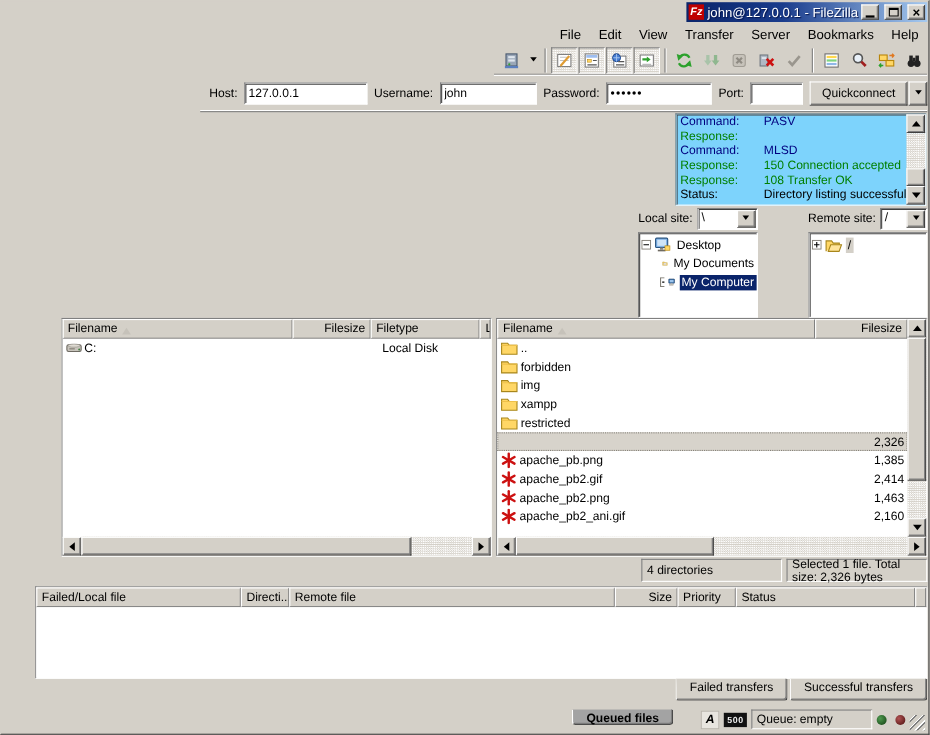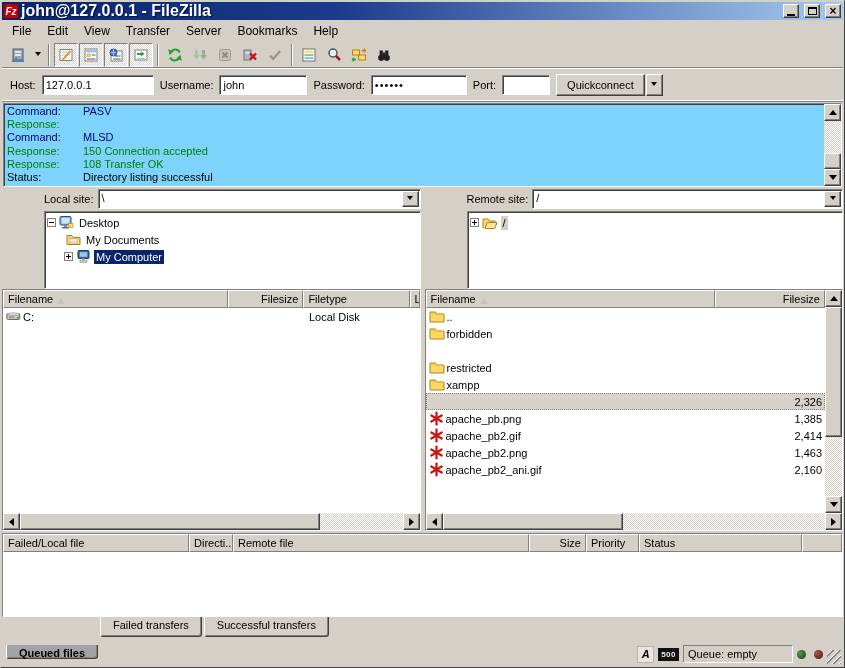--- a/index.html
+++ b/index.html
@@ -1,27 +1,27 @@
 <!DOCTYPE html>
 <html><head>
 <meta charset="utf-8">
 <style>
   * { margin:0; padding:0; box-sizing:border-box; font-family:"Liberation Sans",sans-serif; }
   html,body { width:845px; height:668px; overflow:hidden; background:#d4d0c8; }
   .win { position:absolute; inset:0; display:flex; flex-direction:column; background:#d4d0c8;
-         border:1px solid #404040; border-top-color:#d4d0c8; border-left-color:#d4d0c8; padding:1px; }
+         border:1px solid #404040; border-top-color:#d4d0c8; border-left-color:#d4d0c8; padding:1px;align-items:flex-end; }
   
   .raised  { background:#d4d0c8; border:1px solid; border-color:#fff #404040 #404040 #fff; box-shadow:inset -1px -1px 0 #808080; }
   .dither { background-image:conic-gradient(#fff 25%, #d4d0c8 0 50%, #fff 0 75%, #d4d0c8 0); background-size:2px 2px; }
   
   .titlebar { height:18px; flex:0 0 18px; background:linear-gradient(to right,#0a246a,#1a3c8c 40%,#a6caf0);
               display:flex; align-items:center; padding:0 2px; gap:3px; }
   .fzlogo { width:14px; height:14px; background:#bf0000; color:#fff; font-weight:bold; font-size:10px;
             display:flex; align-items:center; justify-content:center; font-style:italic; }
-  .title { color:#fff; font-weight:bold; font-size:16px; flex:1; white-space:nowrap; text-shadow:1px 1px 1px #00124a; }
+  .title { color:#fff; font-weight:normal; font-size:12px; flex:1; white-space:nowrap; text-shadow:1px 1px 1px #00124a; }
   .winbtn { width:16px; height:14px; display:flex; align-items:center; justify-content:center;
             font-size:10px; font-weight:bold; color:#000; }
   .winbtn + .winbtn { margin-left:2px; }
   .glyph-min { width:8px; height:2px; background:#000; margin-top:7px; }
   .glyph-max { width:9px; height:8px; border:1px solid #000; border-top-width:2px; }
   .glyph-x { font-size:12px; line-height:10px; }
   
   .menubar { height:22px; flex:0 0 22px; display:flex; align-items:center; font-size:12px; padding-left:2px; }
   .menuitem { padding:3px 8px; }
   
@@ -473,43 +473,50 @@
                       <path d="M1 2 h5.5 l1.5 2 h7 v8 H1z" fill="#ffd766" stroke="#a8861b"></path>
                       <path d="M1 4 h14" stroke="#eec04a"></path>
                     </svg>
                     <span>forbidden</span>
                   </span>
               <span class="cell right" style="flex:1">
                     <span></span>
                   </span>
             </div>
             <div class="lrow">
-              <span class="cell right" style="flex:1">
-                    <span></span>
-                  </span>
-            </div>
-            <div class="lrow">
               <span class="cell" style="width:289px">
                     <svg width="16" height="13" viewBox="0 0 16 13">
                       <path d="M1 2 h5.5 l1.5 2 h7 v8 H1z" fill="#ffd766" stroke="#a8861b"></path>
                       <path d="M1 4 h14" stroke="#eec04a"></path>
                     </svg>
-                    <span>restricted</span>
+                    <span>img</span>
                   </span>
               <span class="cell right" style="flex:1">
                     <span></span>
                   </span>
             </div>
             <div class="lrow">
               <span class="cell" style="width:289px">
                     <svg width="16" height="13" viewBox="0 0 16 13">
                       <path d="M1 2 h5.5 l1.5 2 h7 v8 H1z" fill="#ffd766" stroke="#a8861b"></path>
                       <path d="M1 4 h14" stroke="#eec04a"></path>
                     </svg>
                     <span>xampp</span>
+                  </span>
+              <span class="cell right" style="flex:1">
+                    <span></span>
+                  </span>
+            </div>
+            <div class="lrow">
+              <span class="cell" style="width:289px">
+                    <svg width="16" height="13" viewBox="0 0 16 13">
+                      <path d="M1 2 h5.5 l1.5 2 h7 v8 H1z" fill="#ffd766" stroke="#a8861b"></path>
+                      <path d="M1 4 h14" stroke="#eec04a"></path>
+                    </svg>
+                    <span>restricted</span>
                   </span>
               <span class="cell right" style="flex:1">
                     <span></span>
                   </span>
             </div>
             <div class="lrow sel">
               <span class="cell right" style="flex:1">
                     <span>2,326</span>
                   </span>
             </div>
@@ -595,20 +602,29 @@
               <span class="thumb" style="top:0;bottom:0;left:0;width:180px"></span>
             </span>
         <span class="sbtn raised">
               <span class="arr-rt"></span>
             </span>
       </div>
       </div>
     </div>
   </div>
 
+  <div class="strips">
+    <div class="strip">
+        <span>4 directories</span>
+      </div>
+    <div class="vsplit"></div>
+    <div class="strip">
+        <span>Selected 1 file. Total size: 2,326 bytes</span>
+      </div>
+  </div>
 
   <div class="queue">
     <div class="lheader">
       <span class="hcell" style="width:186px">
           <span>Failed/Local file</span>
         </span>
       <span class="hcell" style="width:44px">
           <span>Directi...</span>
         </span>
       <span class="hcell" style="width:296px">

